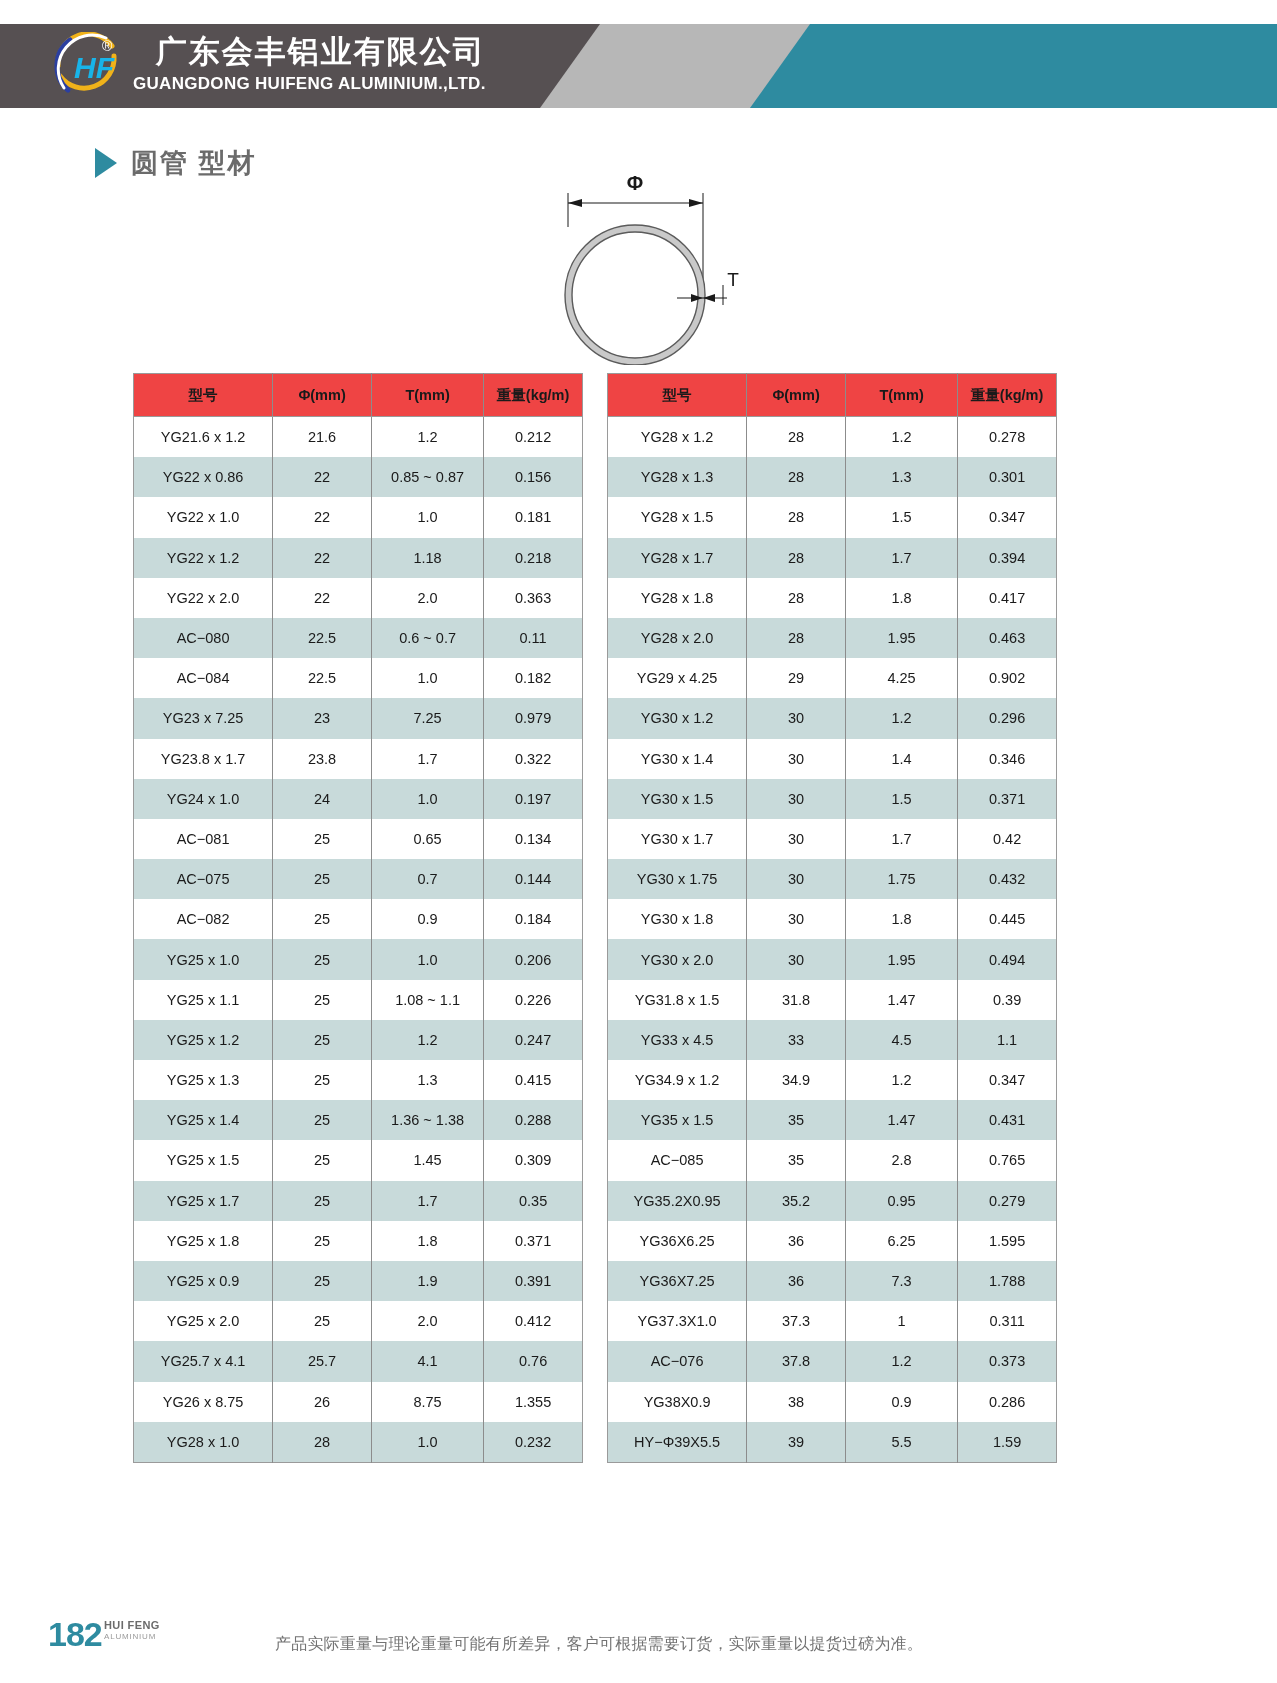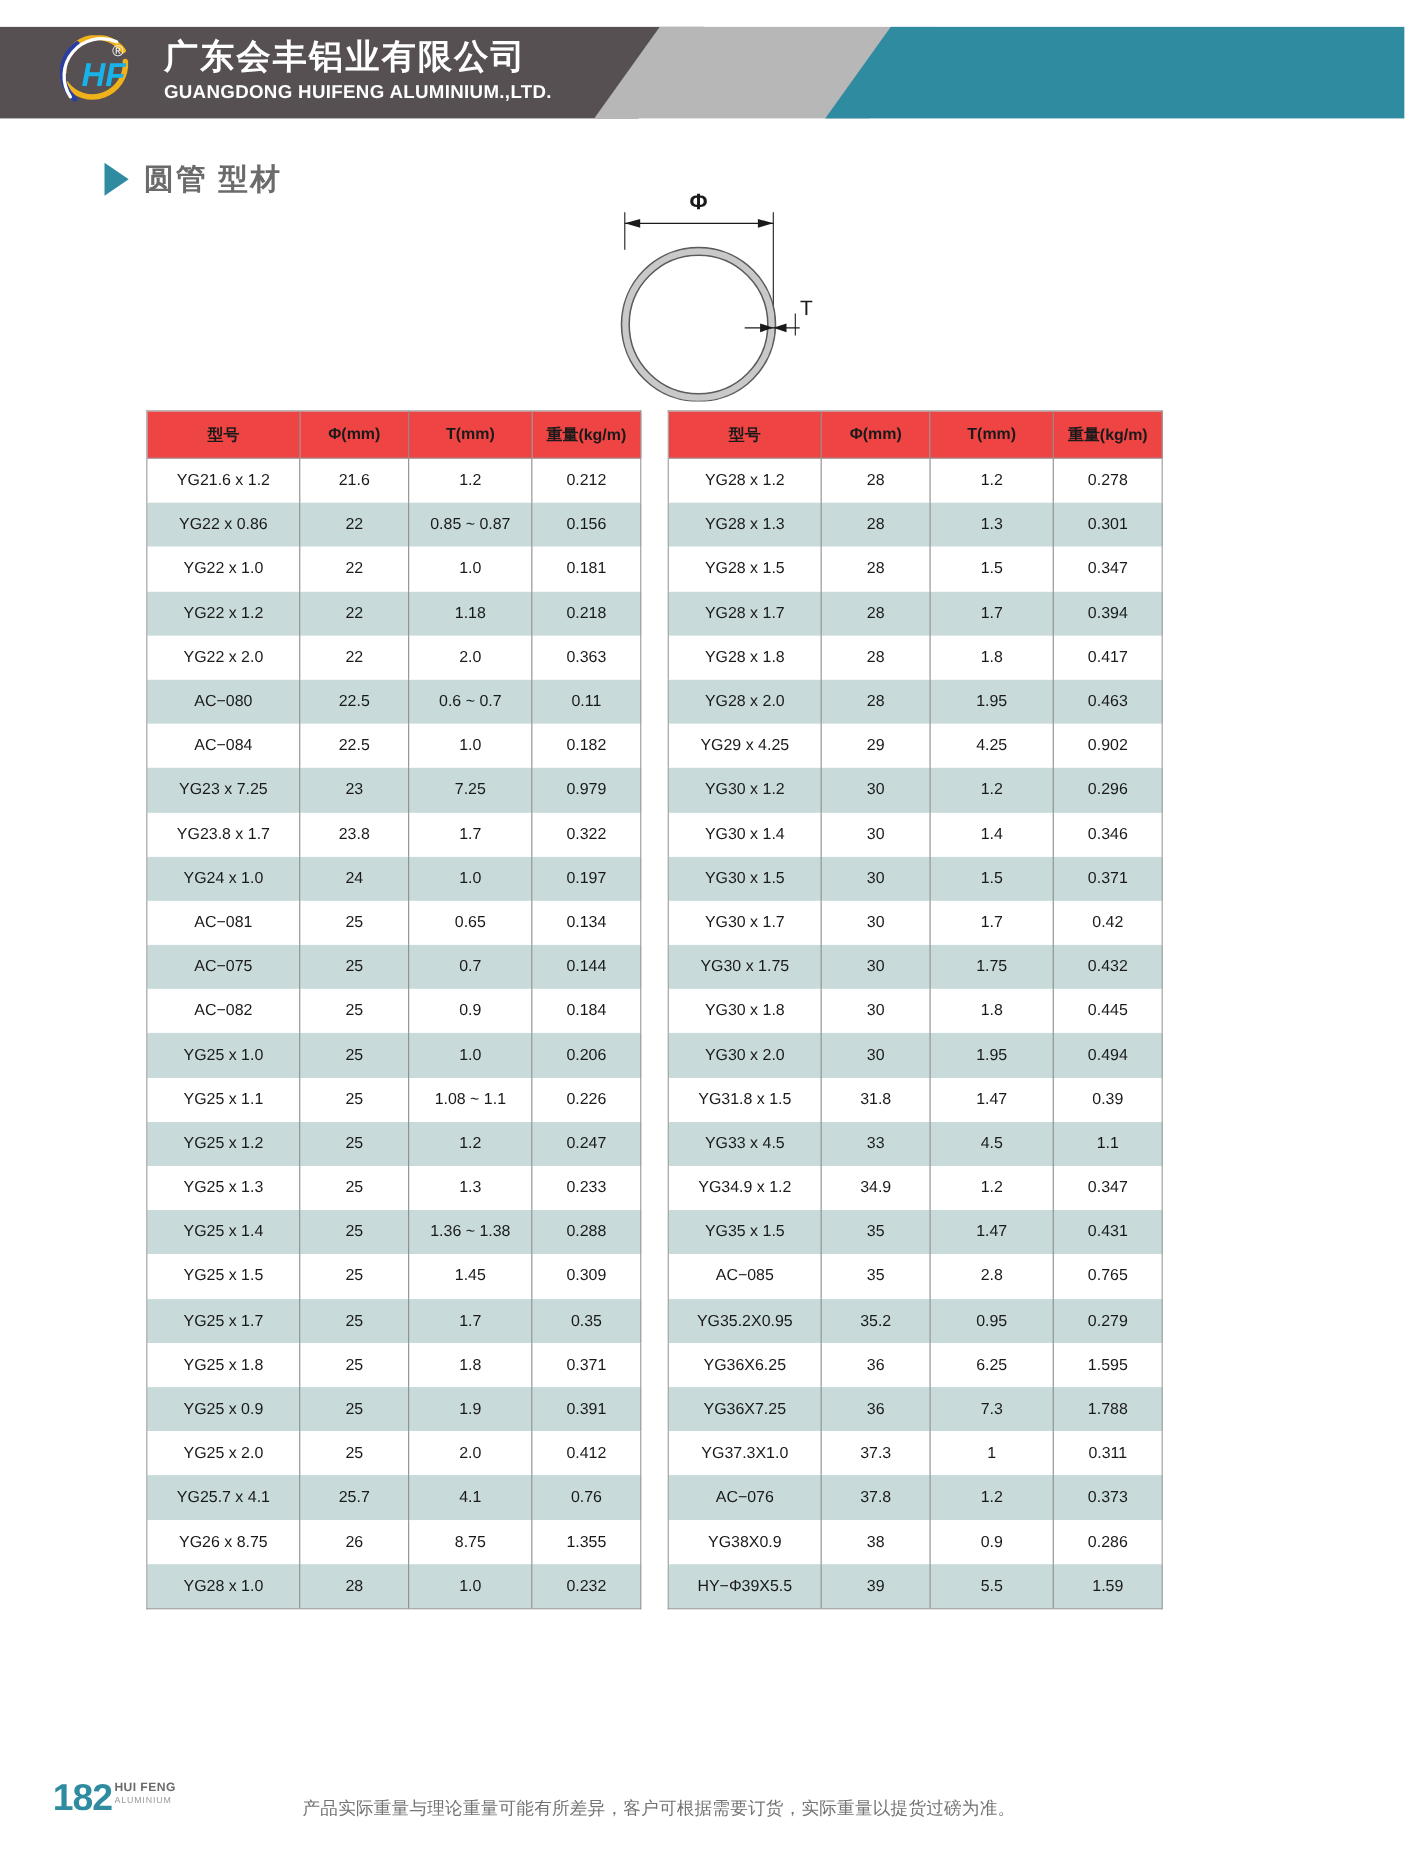--- a/index.html
+++ b/index.html
@@ -30,22 +30,23 @@
   }
   .header-logo-wrap {
     position: absolute;
     left: 50px;
     top: 8px;
     width: 78px;
     height: 68px;
   }
   .header-text {
     position: absolute;
-    left: 149px;
+    left: 133px;
     top: 8px;
+    text-align: right;
   }
   .header-cn {
     font-size: 31px;
     font-weight: bold;
     color: #ffffff;
     letter-spacing: 2px;
     line-height: 40px;
     white-space: nowrap;
   }
   .header-en {
@@ -353,21 +354,21 @@
         <tr class="alt">
           <td>YG25 x 1.2</td>
           <td>25</td>
           <td>1.2</td>
           <td>0.247</td>
         </tr>
         <tr>
           <td>YG25 x 1.3</td>
           <td>25</td>
           <td>1.3</td>
-          <td>0.233</td>
+          <td>0.415</td>
         </tr>
         <tr class="alt">
           <td>YG25 x 1.4</td>
           <td>25</td>
           <td>1.36 ~ 1.38</td>
           <td>0.288</td>
         </tr>
         <tr>
           <td>YG25 x 1.5</td>
           <td>25</td>

